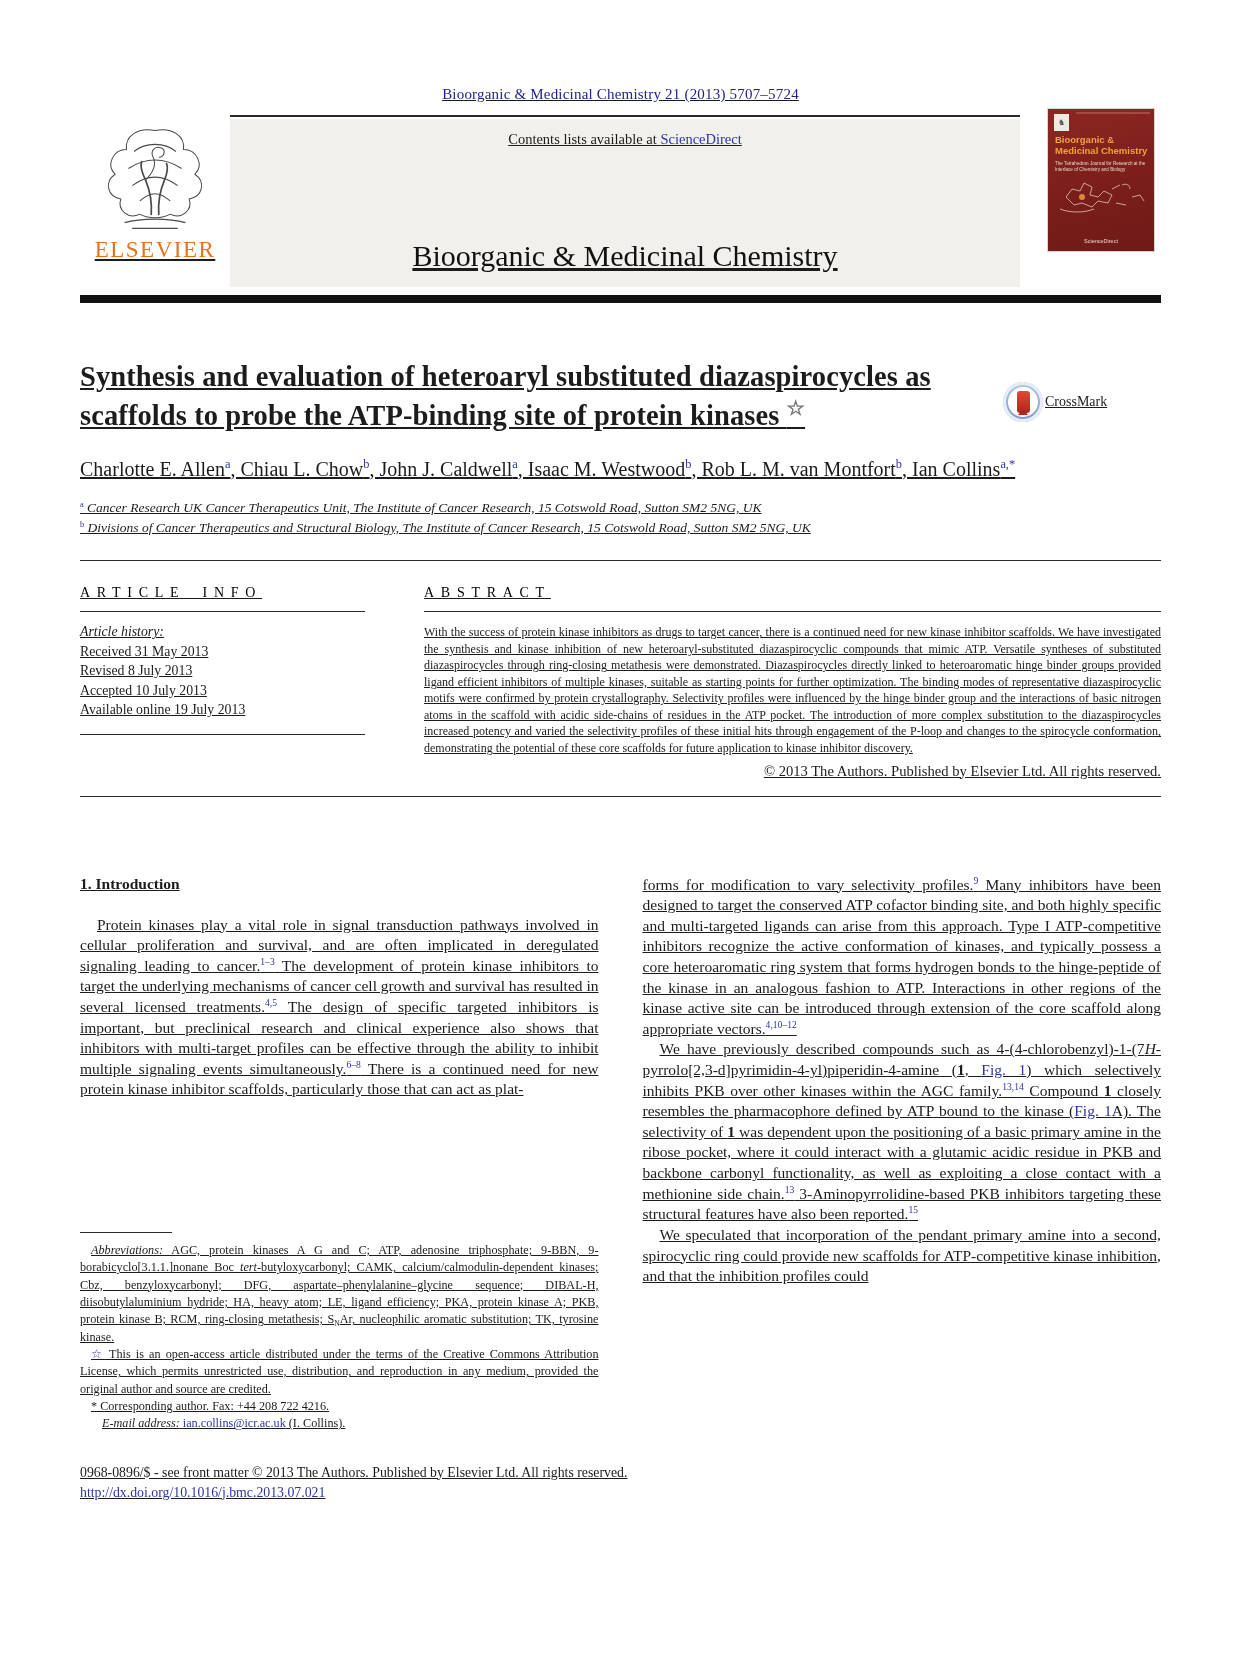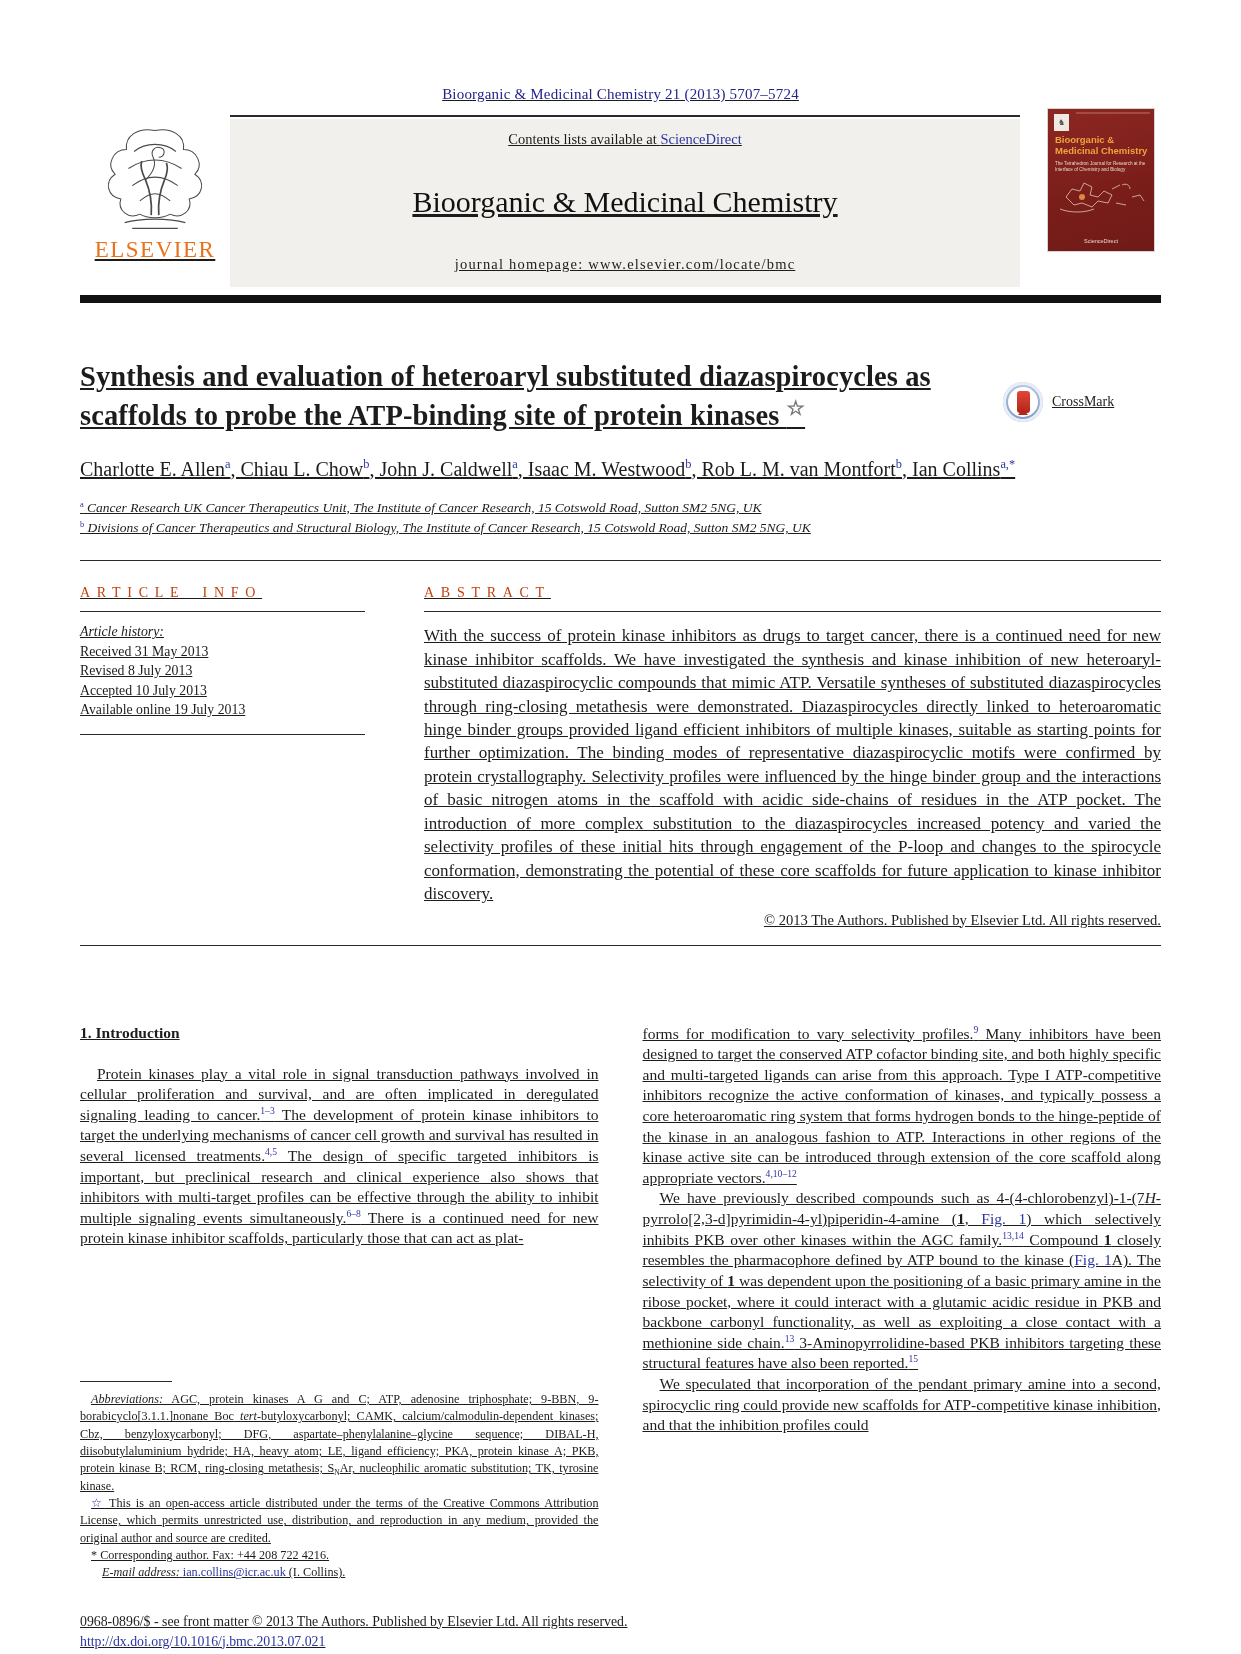--- a/index.html
+++ b/index.html
@@ -36,44 +36,44 @@
   .cover-rule{position:absolute;top:3px;left:28px;right:4px;height:2px;background:#a34a42;}
   .cover-title{position:absolute;top:26px;left:7px;right:5px;font-size:9.5px;line-height:1.15;font-weight:bold;color:#f0a43c;font-family:"Liberation Sans",sans-serif;}
   .cover-sub{position:absolute;top:52px;left:7px;right:6px;font-size:4.6px;line-height:1.3;color:#e6d4c4;font-family:"Liberation Sans",sans-serif;}
   .cover-art{position:absolute;top:66px;left:4px;}
   .cover-foot{position:absolute;bottom:7px;left:0;right:0;text-align:center;font-size:5.5px;color:#e8dccd;font-family:"Liberation Sans",sans-serif;}
   .black-bar{height:8px;background:#121212;margin-top:8px;}
 
   
   .title-row{display:flex;margin-top:54px;align-items:center;}
   .article-title{font-size:28.5px;font-weight:bold;line-height:1.38;width:905px;letter-spacing:.1px;}
-  .crossmark{margin-left:18px;margin-top:12px;display:flex;align-items:center;gap:9px;cursor:pointer;}
+  .crossmark{margin-left:18px;margin-top:12px;display:flex;align-items:center;gap:2px;cursor:pointer;}
   .cm-ring{width:40px;height:40px;border-radius:50%;background:linear-gradient(180deg,#b8c9e4,#7e9ac4);display:flex;align-items:center;justify-content:center;box-shadow:inset 0 0 0 3px #e8eef7;}
   .cm-inner{width:30px;height:30px;border-radius:50%;background:#ffffff;display:flex;align-items:center;justify-content:center;position:relative;}
   .cm-red{width:13px;height:22px;border-radius:3px;background:linear-gradient(180deg,#e2473a,#b12619);}
   .cm-red::after{content:"";position:absolute;bottom:2px;left:50%;transform:translateX(-50%);border-left:5px solid transparent;border-right:5px solid transparent;border-bottom:6px solid #b12619;}
   .cm-label{font-size:14px;color:#222;}
 
   
   .authors{margin-top:18px;font-size:20px;line-height:1.5;width:1000px;}
   .affiliations{margin-top:14px;font-size:13.5px;line-height:1.5;}
   .affiliations .it{font-style:italic;}
 
   .thin-rule{border-top:1.2px solid #2b2b2b;margin-top:22px;}
 
   
   .info-row{display:flex;}
   .info-col{width:302px;flex:0 0 302px;}
   .abs-col{flex:1;margin-left:42px;}
-  .sec-heading{font-size:14px;letter-spacing:.48em;word-spacing:.5em;padding:24px 0 10px 0;color:#c2410c;}
+  .sec-heading{font-size:14px;letter-spacing:.48em;word-spacing:.5em;padding:24px 0 10px 0;color:#000000;}
   .info-divider{border-top:1.2px solid #2b2b2b;width:285px;}
   .abs-divider{border-top:1.2px solid #2b2b2b;}
   .info-block{padding:10px 0 14px 0;font-size:13.8px;line-height:1.42;}
   .info-label{font-style:italic;}
-  .abstract-text{padding-top:12px;font-size:17px;line-height:1.38;text-align:justify;}
+  .abstract-text{padding-top:12px;font-size:12px;line-height:1.38;text-align:justify;}
   .copyright{margin-top:6px;text-align:right;font-size:14.6px;}
   .section-end-rule{border-top:1.2px solid #2b2b2b;margin-top:16px;}
 
   
   .body-row{display:flex;gap:44px;margin-top:78px;min-height:558px;}
   .col{flex:1;display:flex;flex-direction:column;}
   .intro-heading{font-weight:bold;font-size:15.5px;margin-bottom:22px;}
   .para{font-size:15.5px;line-height:1.33;text-align:justify;margin:0 0 0 0;}
   .para.indent{text-indent:17px;}
   .col-right .para{margin-bottom:0;}
@@ -119,21 +119,20 @@
         <div class="elsevier-word">ELSEVIER</div>
       </div>
 
       <div style="flex:1">
         <div class="top-rule" style="width:100%;"></div>
         <div class="banner">
           <div class="contents-line">
             <span>Contents lists available at </span><span class="link">ScienceDirect</span>
           </div>
           <div class="journal-title">Bioorganic &amp; Medicinal Chemistry</div>
-          <div class="homepage">journal homepage: www.elsevier.com/locate/bmc</div>
         </div>
       </div>
 
       <div class="cover-col">
         <div class="cover">
           <div class="cover-rule"></div>
           <div class="cover-logobox">♞</div>
           <div class="cover-title">Bioorganic &amp; Medicinal Chemistry</div>
           <div class="cover-sub">The Tetrahedron Journal for Research at the Interface of Chemistry and Biology</div>
           <svg class="cover-art" width="98" height="46" viewBox="0 0 98 46">

